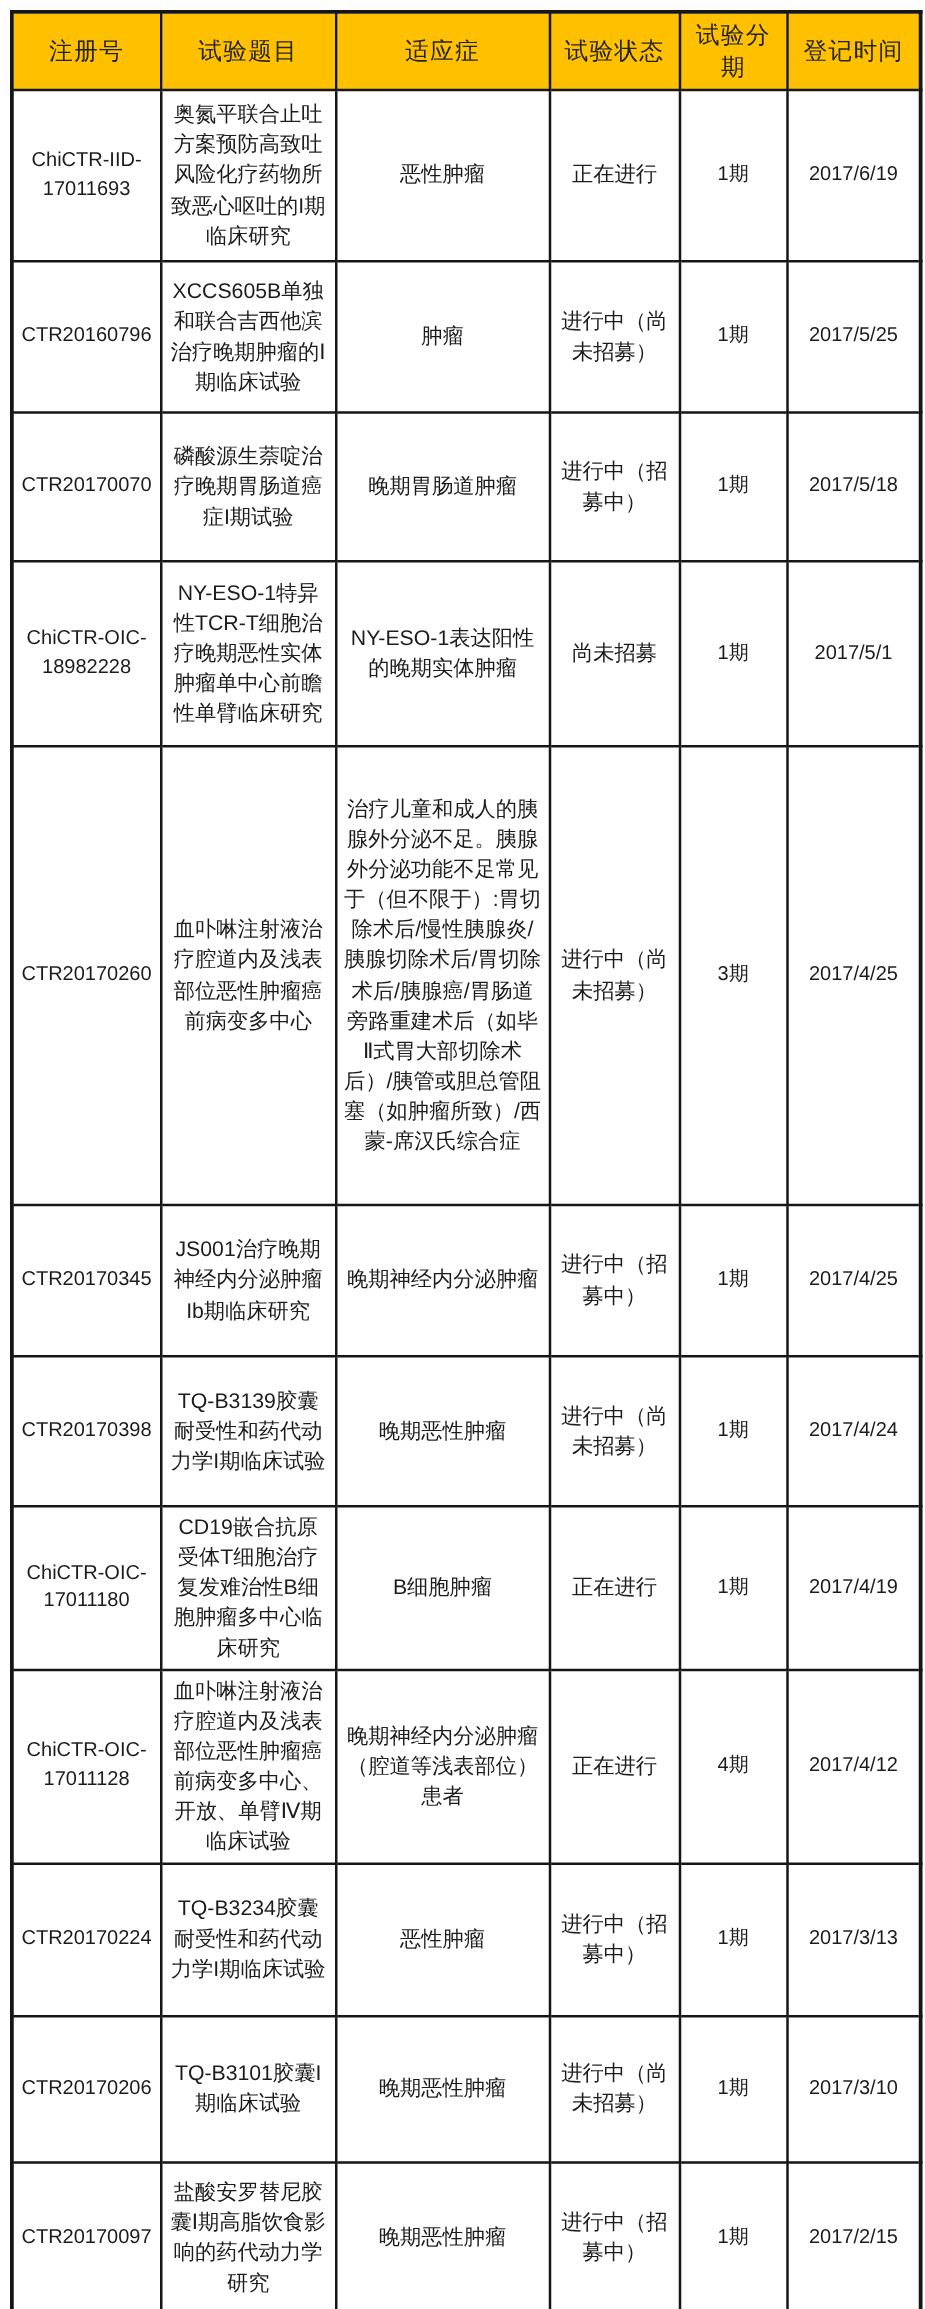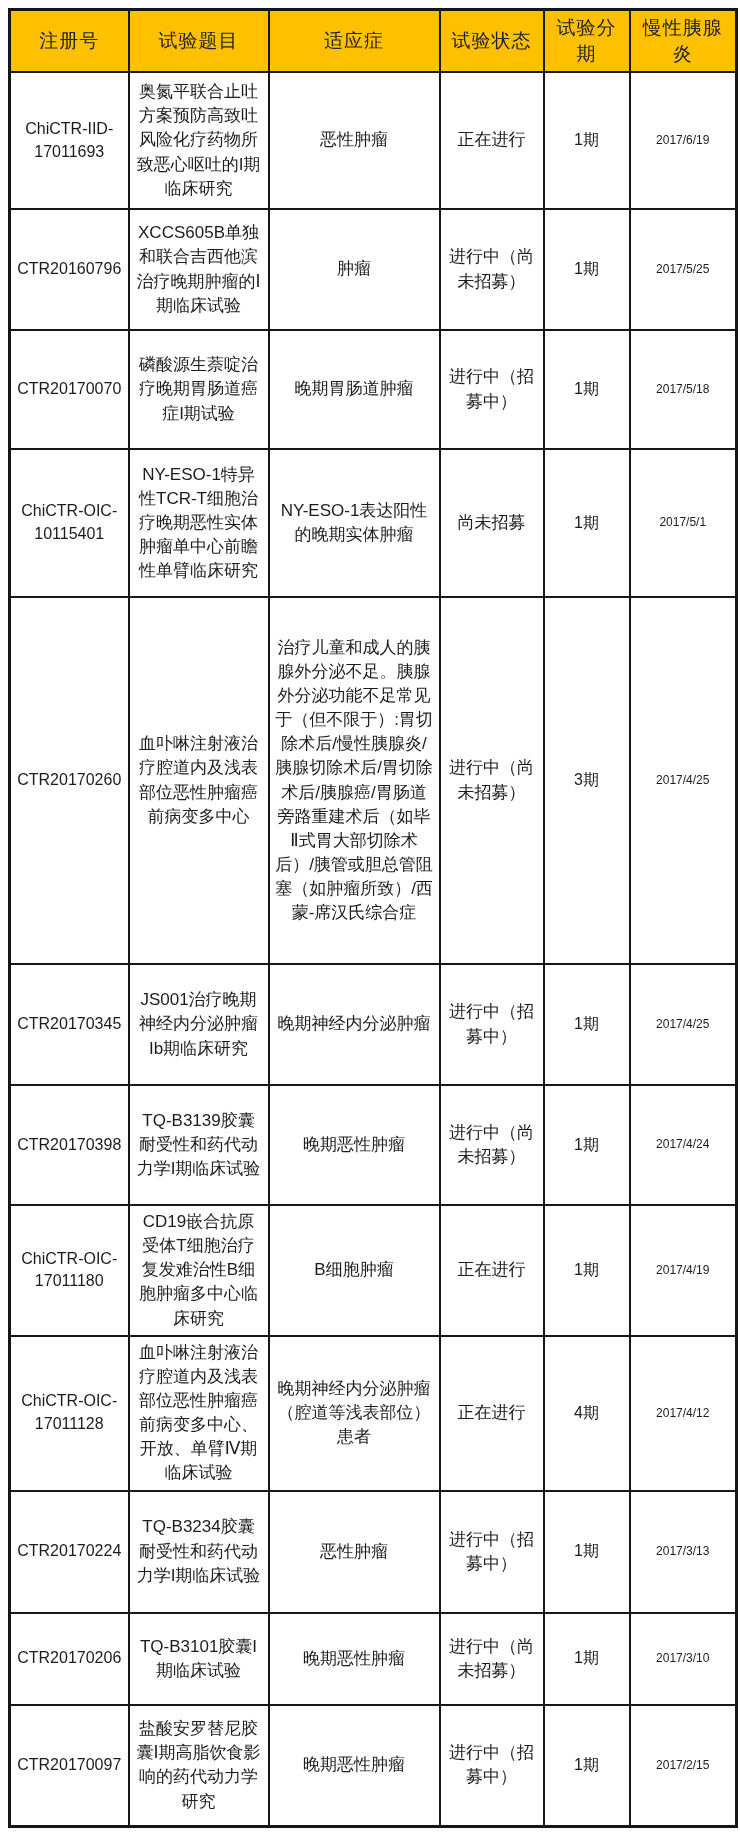--- a/index.html
+++ b/index.html
@@ -45,34 +45,34 @@
     font-weight:400;
     color:#232323;
     letter-spacing:1px;
   }
   tbody td{
     font-size:17px;
     line-height:1.42;
     color:var(--text);
   }
   td.reg{font-size:16px;}
-  td.date{font-size:12px;}
+  td.date{font-size:16px;}
   td.phase{font-size:16px;margin-top:24px;}
   
   tbody tr:nth-child(1){height:137px;}
   tbody tr:nth-child(2){height:121px;}
   tbody tr:nth-child(3){height:119px;}
   tbody tr:nth-child(4){height:148px;}
   tbody tr:nth-child(5){height:367px;}
   tbody tr:nth-child(6){height:121px;}
   tbody tr:nth-child(7){height:120px;}
   tbody tr:nth-child(8){height:125px;}
   tbody tr:nth-child(9){height:155px;}
   tbody tr:nth-child(10){height:122px;}
-  tbody tr:nth-child(11){height:92px;}
+  tbody tr:nth-child(11){height:117px;}
   tbody tr:nth-child(12){height:122px;}
 </style>
 </head>
 <body>
 
 <div class="page">
   <table class="trials">
     <colgroup>
       <col class="c-reg">
         <col class="c-title">
@@ -81,21 +81,21 @@
         <col class="c-phase">
         <col class="c-date">
     </colgroup>
     <thead>
       <tr>
         <th>注册号</th>
         <th>试验题目</th>
         <th>适应症</th>
         <th>试验状态</th>
         <th>试验分期</th>
-        <th>慢性胰腺炎</th>
+        <th>登记时间</th>
       </tr>
     </thead>
     <tbody>
       <tr>
         <td class="reg">ChiCTR-IID-17011693</td>
         <td>奥氮平联合止吐方案预防高致吐风险化疗药物所致恶心呕吐的I期临床研究</td>
         <td>恶性肿瘤</td>
         <td>正在进行</td>
         <td class="phase">1期</td>
         <td class="date">2017/6/19</td>
@@ -110,21 +110,21 @@
       </tr>
       <tr>
         <td class="reg">CTR20170070</td>
         <td>磷酸源生萘啶治疗晚期胃肠道癌症I期试验</td>
         <td>晚期胃肠道肿瘤</td>
         <td>进行中（招募中）</td>
         <td class="phase">1期</td>
         <td class="date">2017/5/18</td>
       </tr>
       <tr>
-        <td class="reg">ChiCTR-OIC-10115401</td>
+        <td class="reg">ChiCTR-OIC-18982228</td>
         <td>NY-ESO-1特异性TCR-T细胞治疗晚期恶性实体肿瘤单中心前瞻性单臂临床研究</td>
         <td>NY-ESO-1表达阳性的晚期实体肿瘤</td>
         <td>尚未招募</td>
         <td class="phase">1期</td>
         <td class="date">2017/5/1</td>
       </tr>
       <tr>
         <td class="reg">CTR20170260</td>
         <td>血卟啉注射液治疗腔道内及浅表部位恶性肿瘤癌前病变多中心</td>
         <td>治疗儿童和成人的胰腺外分泌不足。胰腺外分泌功能不足常见于（但不限于）:胃切除术后/慢性胰腺炎/胰腺切除术后/胃切除术后/胰腺癌/胃肠道旁路重建术后（如毕Ⅱ式胃大部切除术后）/胰管或胆总管阻塞（如肿瘤所致）/西蒙-席汉氏综合症</td>

